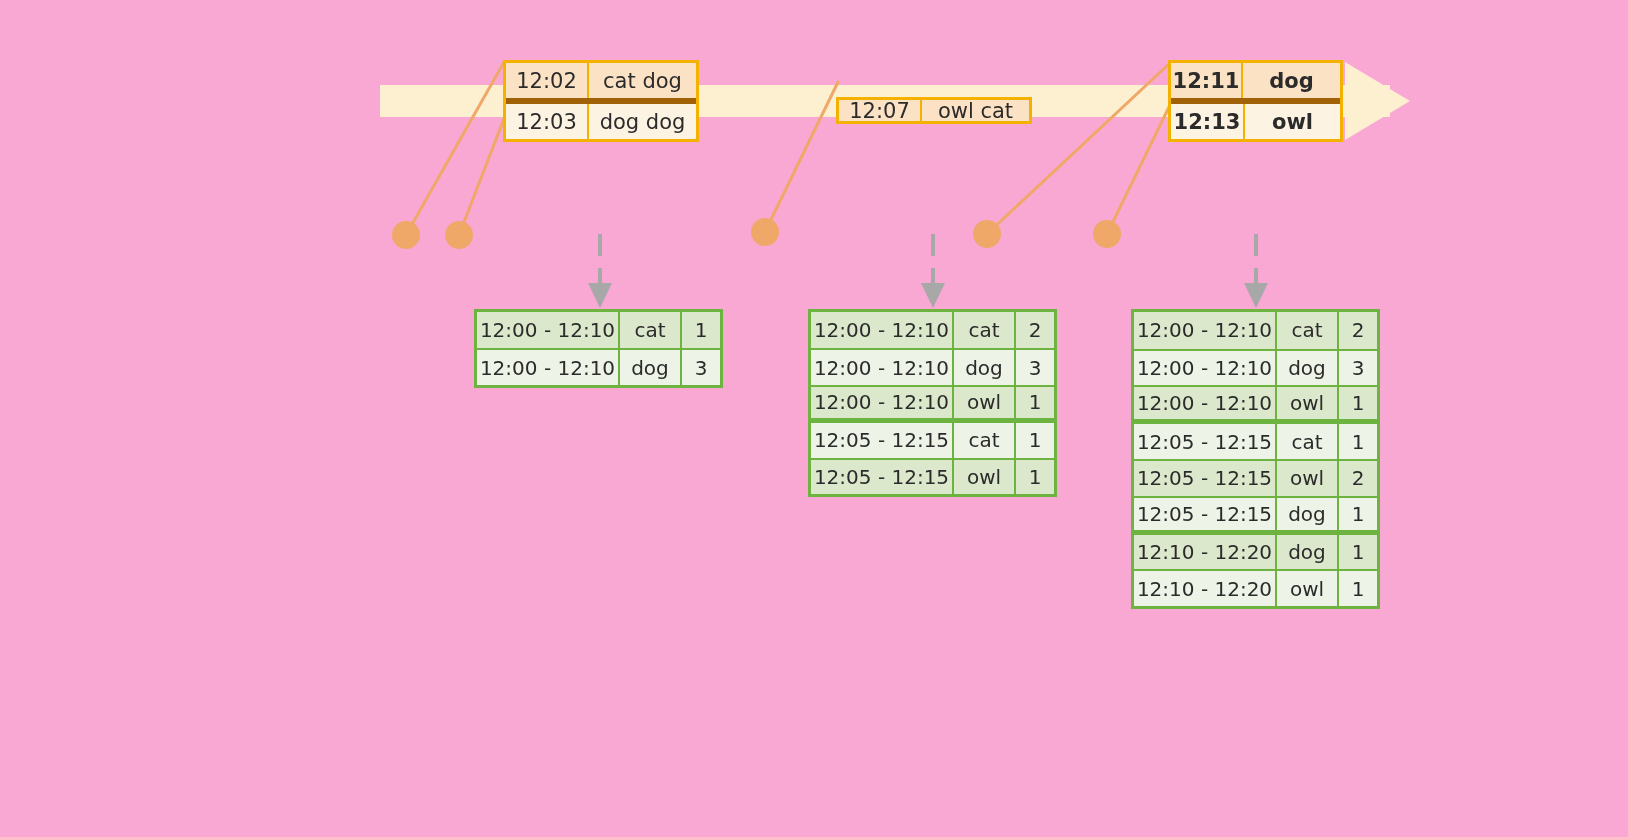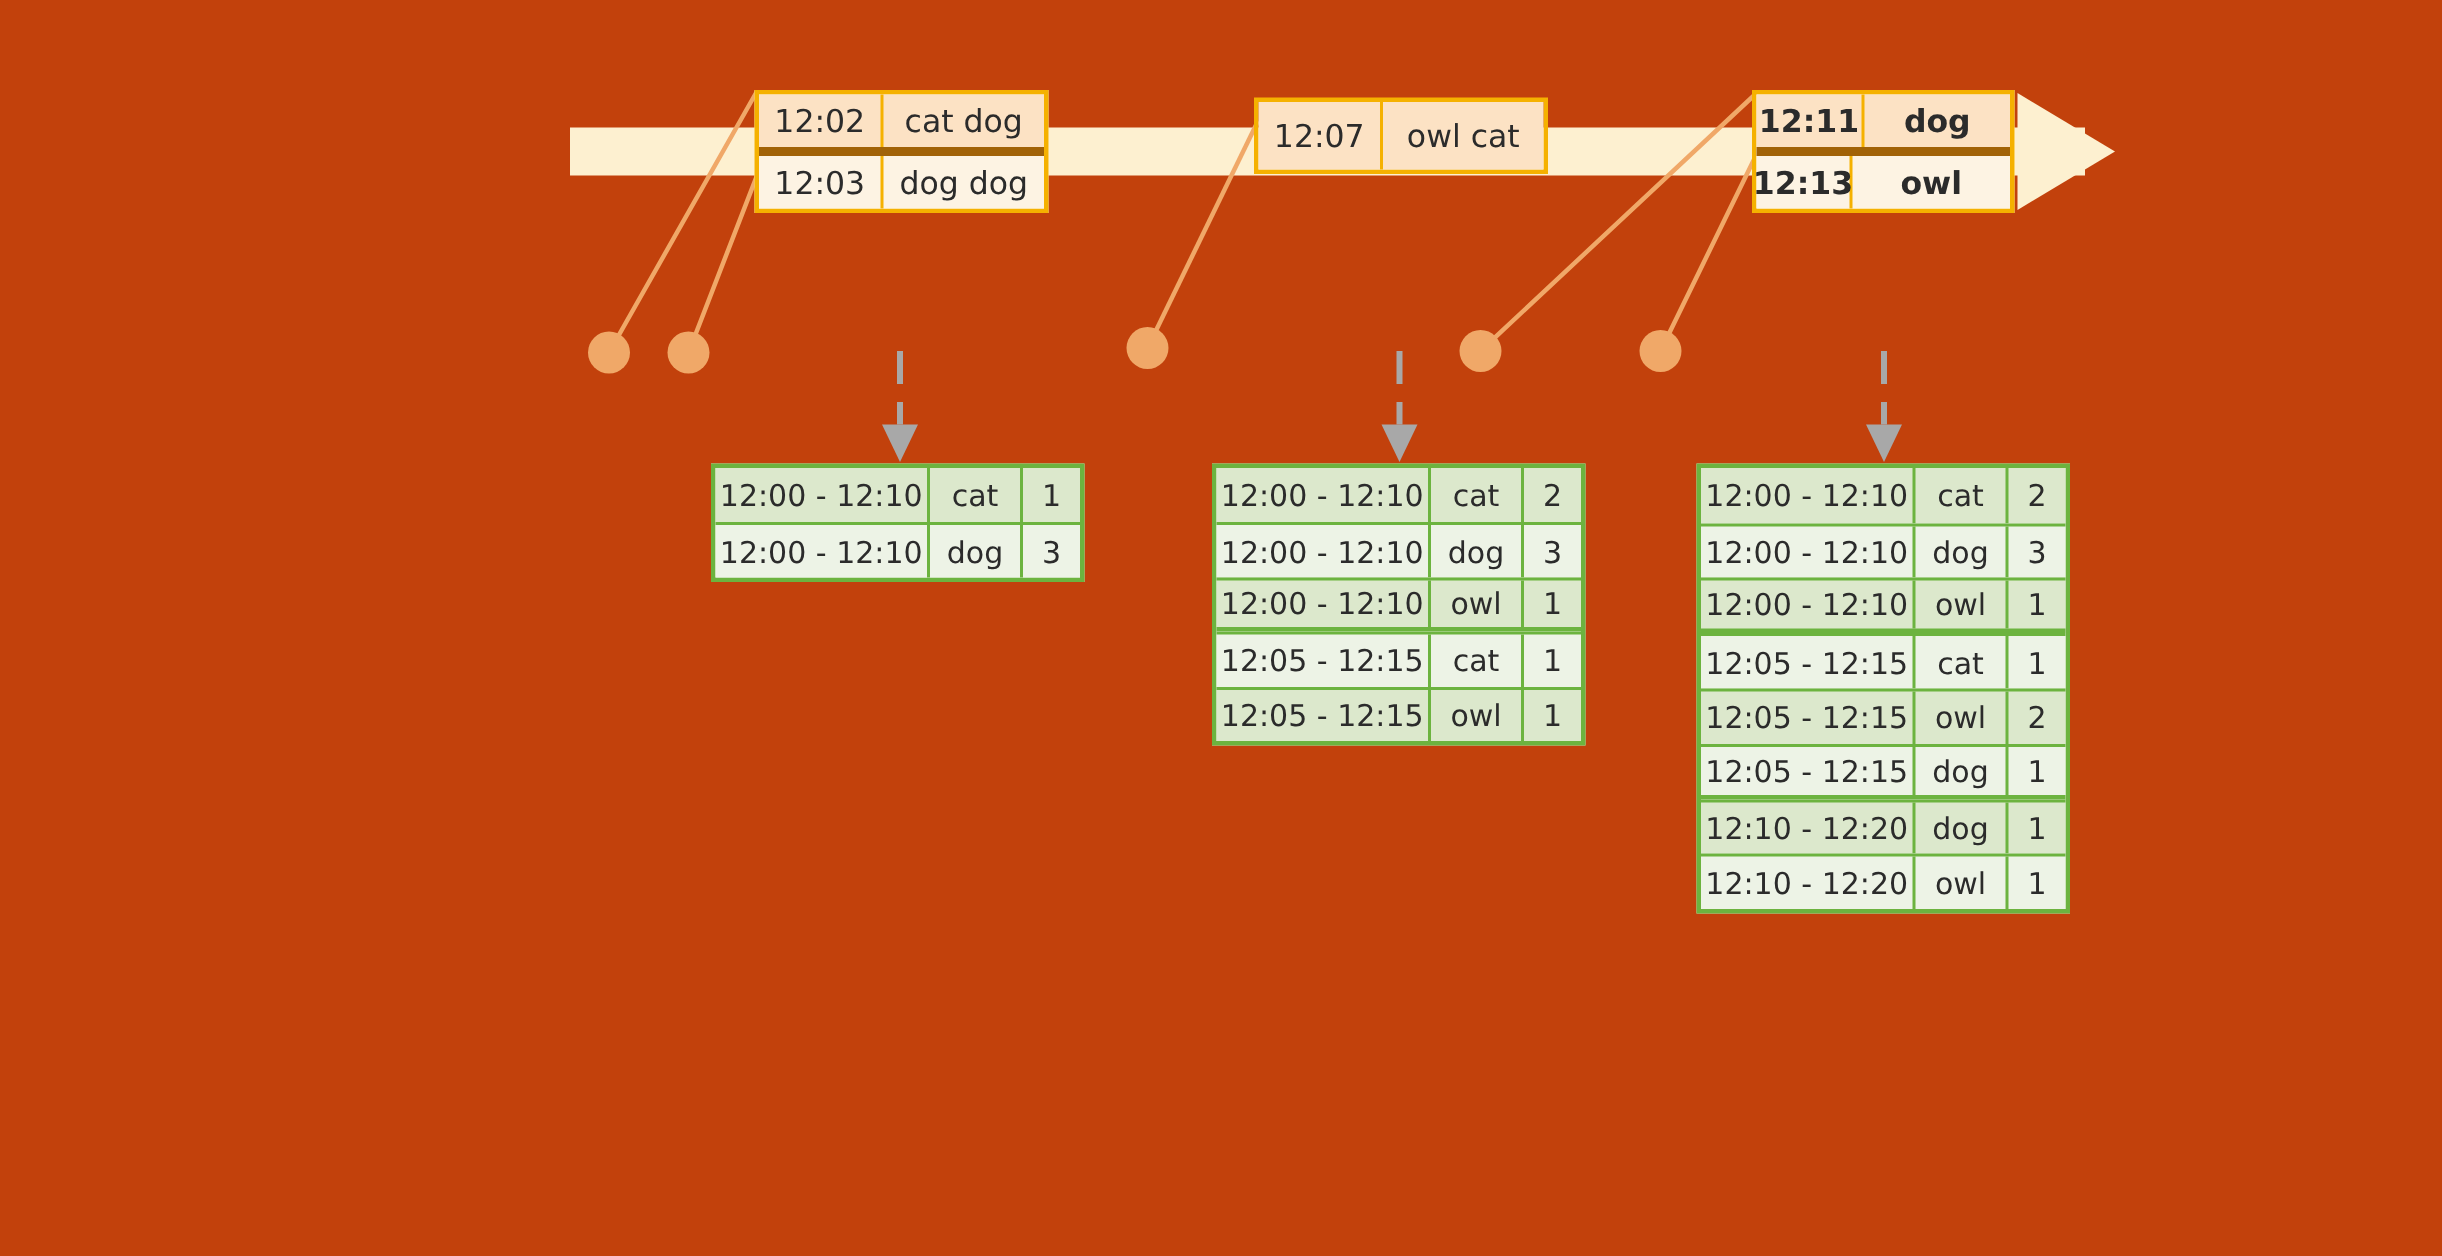--- a/index.html
+++ b/index.html
@@ -12,21 +12,21 @@
     height: 837px;
     position: relative;
     overflow: hidden;
     font-family: "DejaVu Sans", sans-serif;
   }
   #stage {
     position: absolute;
     left: 0; top: 0;
     width: 1628px;
     height: 837px;
-    background: #c2410c;
+    background: #f9a8d4;
   }
   svg.layer {
     position: absolute;
     left: 0; top: 0;
     width: 1628px;
     height: 837px;
     pointer-events: none;
   }
 
   
@@ -162,34 +162,34 @@
     <div class="event-row shade-a">
       <div class="event-time" style="width:83px;">12:02</div>
       <div class="event-words">cat dog</div>
     </div>
     <div class="event-row shade-b">
       <div class="event-time" style="width:83px;">12:03</div>
       <div class="event-words">dog dog</div>
     </div>
   </div>
 
-  <div class="event-box" style="left:836px; top:65px; width:196px; height:51px;">
+  <div class="event-box" style="left:836px; top:97px; width:196px; height:27px;">
     <div class="event-row shade-a">
       <div class="event-time" style="width:83px;">12:07</div>
       <div class="event-words">owl cat</div>
     </div>
   </div>
 
   <div class="event-box" style="left:1168px; top:60px; width:175px; height:82px;font-weight:bold;">
     <div class="event-row shade-a">
       <div class="event-time" style="width:72px;">12:11</div>
       <div class="event-words">dog</div>
     </div>
     <div class="event-row shade-b">
-      <div class="event-time" style="width:64px;">12:13</div>
+      <div class="event-time" style="width:74px;">12:13</div>
       <div class="event-words">owl</div>
     </div>
   </div>
 
   <div class="result-table" style="left:474px; top:309px; width:249px; height:79px;">
     <div class="rt-row tint-dark">
       <div class="rt-window" style="width:143px;">12:00 - 12:10</div>
       <div class="rt-key" style="width:62px;">cat</div>
       <div class="rt-count" style="flex:1 1 auto;">1</div>
     </div>

